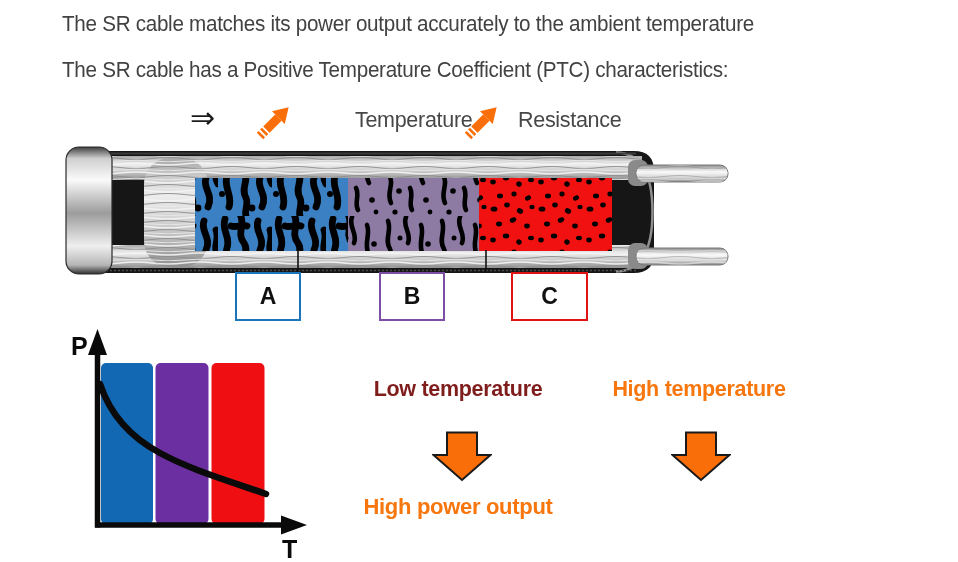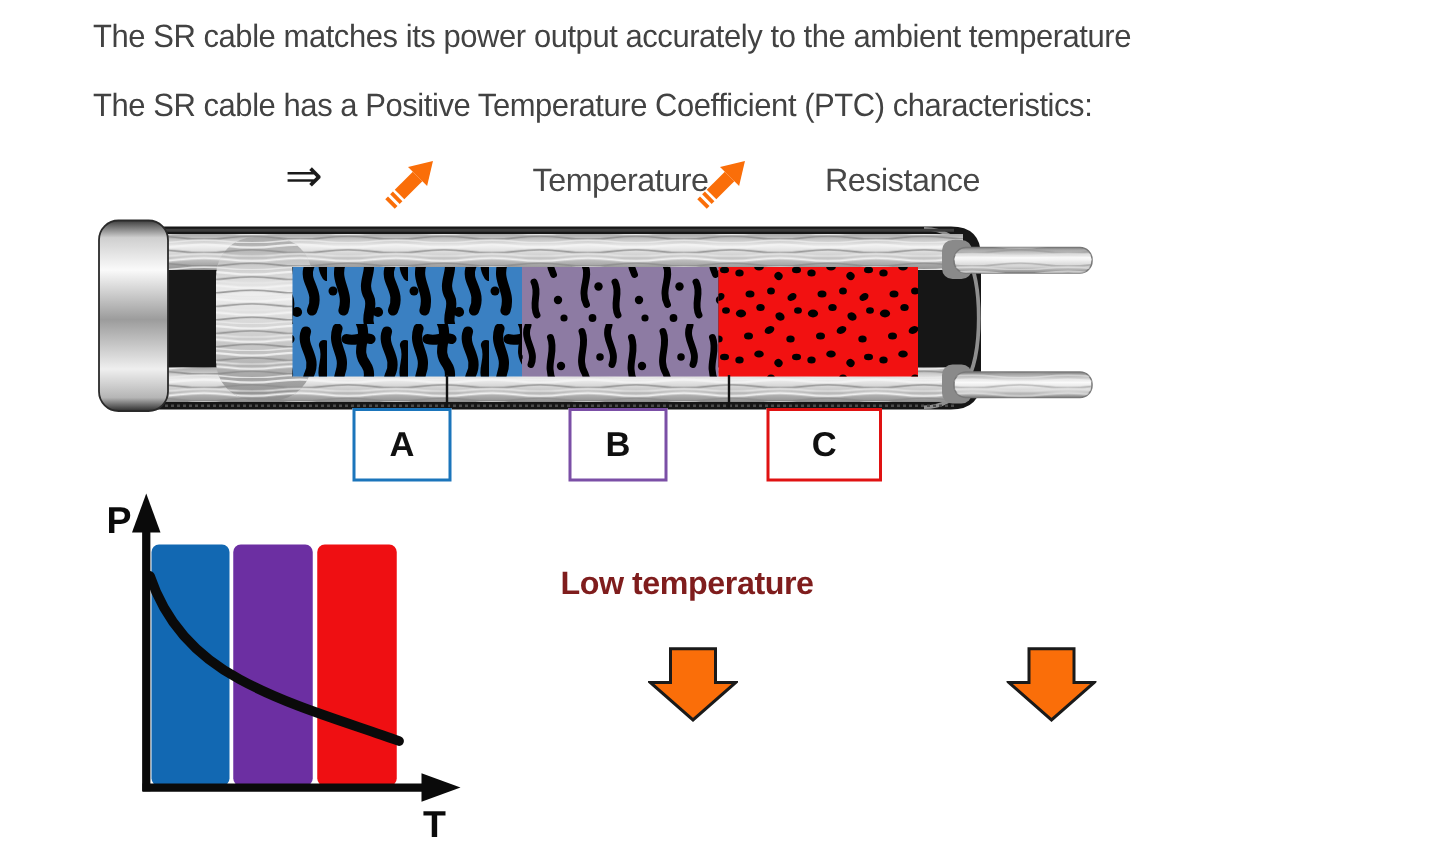--- a/index.html
+++ b/index.html
@@ -5,21 +5,21 @@
   html,body{margin:0;padding:0;background:#fff;}
   .canvas{position:relative;width:958px;height:562px;background:#ffffff;overflow:hidden;
           font-family:"Liberation Sans","DejaVu Sans",sans-serif;padding-left:20px;}
   .hline{position:absolute;font-size:21.5px;color:#424242;letter-spacing:-0.3px;white-space:nowrap;
          transform:scaleX(0.96);transform-origin:left center;}
   .h1{left:62px;top:12px;}
   .h2{left:62px;top:58px;}
   .implies{position:absolute;left:190px;top:100px;font-size:30px;color:#1a1a1a;}
   .ptc-label{position:absolute;top:108px;font-size:21.5px;color:#474747;letter-spacing:-0.3px;white-space:nowrap;}
   .lbl-temp{left:312px;margin-left:43px;}
-  .lbl-res{left:518px;margin-left:32px;}
+  .lbl-res{left:518px;}
   .up-arrow{position:absolute;top:100px;width:42px;height:40px;}
   .ua1{left:256px;} .ua2{left:464px;}
   .cable-svg{position:absolute;left:56px;top:144px;}
   .sec-box{position:absolute;top:272px;height:49px;background:#fff;display:flex;align-items:center;justify-content:center;
            font-weight:bold;font-size:23px;color:#101010;box-sizing:border-box;}
   .box-a{left:235px;width:66px;border:2px solid #1b75bb;}
   .box-b{left:379px;width:66px;border:2px solid #7b4fa6;}
   .box-c{left:511px;width:77px;border:2px solid #e01212;}
   .graph-svg{position:absolute;left:58px;top:322px;}
   .flow-label{position:absolute;width:230px;text-align:center;font-weight:bold;font-size:21.5px;
@@ -194,22 +194,24 @@
       <line x1="39.5" y1="28" x2="39.5" y2="205.5" stroke="#0a0a0a" stroke-width="5.5"></line>
       <polygon points="39.5,7 30,33 49,33"></polygon>
       <line x1="37" y1="203" x2="228" y2="203" stroke="#0a0a0a" stroke-width="5.5"></line>
       <polygon points="249,203 223,193.5 223,212.5"></polygon>
     </g>
     <text x="13" y="33" font-size="25" font-weight="bold" fill="#0a0a0a">P</text>
     <text x="224" y="236" font-size="25" font-weight="bold" fill="#0a0a0a">T</text>
   </svg>
 
   <div class="flow-label dark lt">Low temperature</div>
+  <div class="flow-label orange ht">High temperature</div>
 
   <svg class="down-arrow da1" viewBox="0 0 60 51">
     <path d="M15,1.5 H45 V24 H58.5 L30,49 L1.5,24 H15 Z" fill="#fa6e09" stroke="#1a1a1a" stroke-width="2"></path>
   </svg>
   <svg class="down-arrow da2" viewBox="0 0 60 51">
     <path d="M15,1.5 H45 V24 H58.5 L30,49 L1.5,24 H15 Z" fill="#fa6e09" stroke="#1a1a1a" stroke-width="2"></path>
   </svg>
 
+  <div class="flow-label orange hp">High power output</div>
 
 </div>
 
 </body></html>

